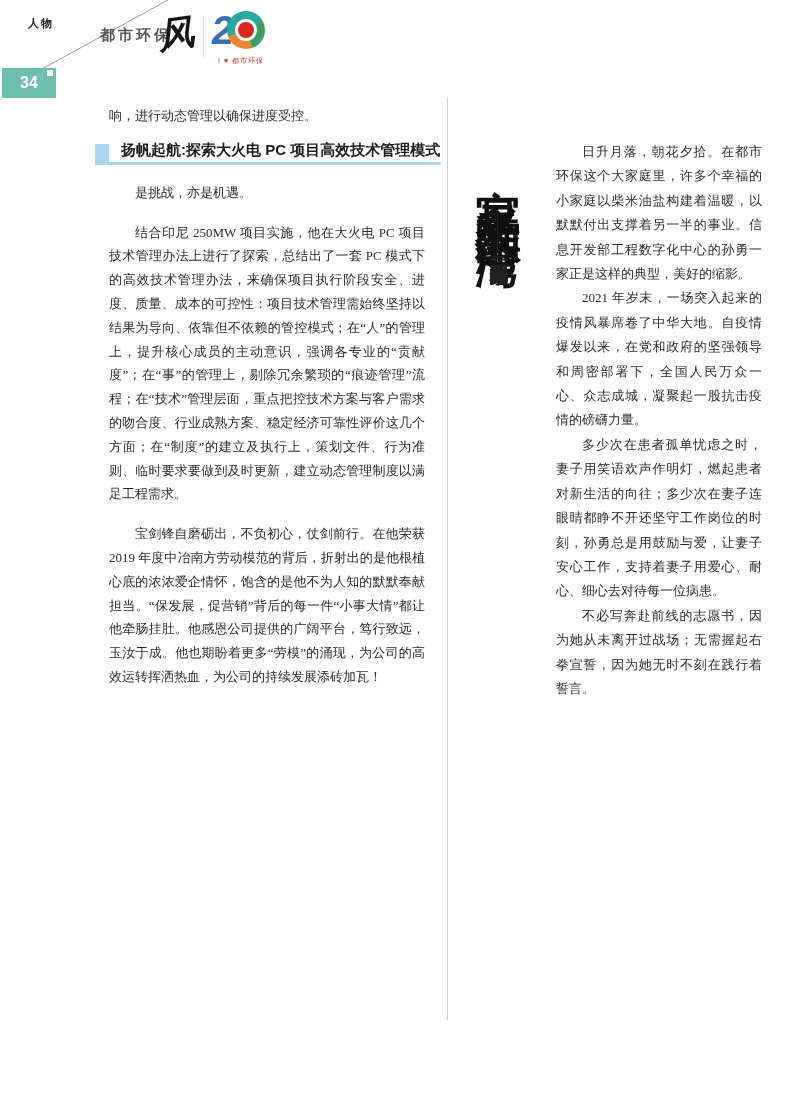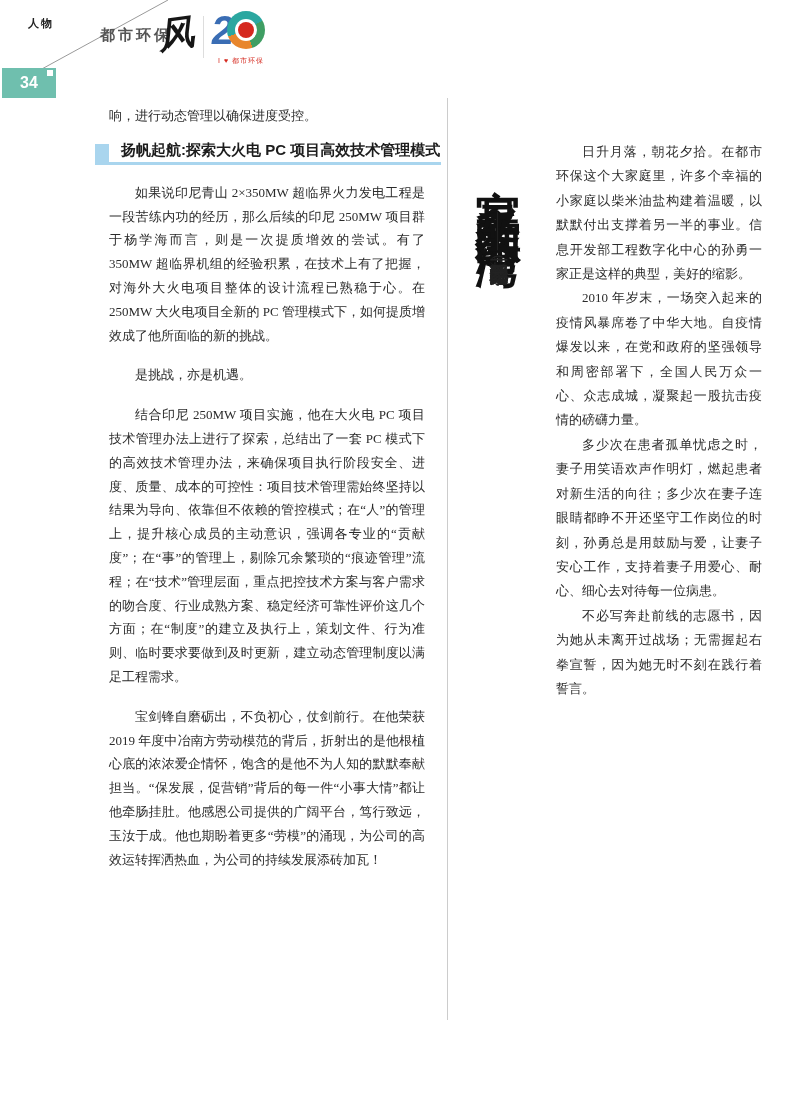--- a/index.html
+++ b/index.html
@@ -72,31 +72,30 @@
 </div>
 <div class="logo-tagline">I ♥ 都市环保</div>
 
 <div class="left-col">
   <p class="no-indent">响，进行动态管理以确保进度受控。</p>
 
   <div class="section-header">
     <span>扬帆起航:探索大火电 PC 项目高效技术管理模式</span>
   </div>
 
-  <p>如果说印尼青山 2×350MW 超临界火力发电工程是一段苦练内功的经历，那么后续的印尼 250MW 项目群于杨学海而言，则是一次提质增效的尝试。有了 350MW 超临界机组的经验积累，在技术上有了把握，对海外大火电项目整体的设计流程已熟稳于心。在 250MW 大火电项目全新的 PC 管理模式下，如何提质增效成了他所面临的新的挑战。</p>
   <p>是挑战，亦是机遇。</p>
   <p>结合印尼 250MW 项目实施，他在大火电 PC 项目技术管理办法上进行了探索，总结出了一套 PC 模式下的高效技术管理办法，来确保项目执行阶段安全、进度、质量、成本的可控性：项目技术管理需始终坚持以结果为导向、依靠但不依赖的管控模式；在“人”的管理上，提升核心成员的主动意识，强调各专业的“贡献度”；在“事”的管理上，剔除冗余繁琐的“痕迹管理”流程；在“技术”管理层面，重点把控技术方案与客户需求的吻合度、行业成熟方案、稳定经济可靠性评价这几个方面；在“制度”的建立及执行上，策划文件、行为准则、临时要求要做到及时更新，建立动态管理制度以满足工程需求。</p>
   <p>宝剑锋自磨砺出，不负初心，仗剑前行。在他荣获 2019 年度中冶南方劳动模范的背后，折射出的是他根植心底的浓浓爱企情怀，饱含的是他不为人知的默默奉献担当。“保发展，促营销”背后的每一件“小事大情”都让他牵肠挂肚。他感恩公司提供的广阔平台，笃行致远，玉汝于成。他也期盼着更多“劳模”的涌现，为公司的高效运转挥洒热血，为公司的持续发展添砖加瓦！</p>
 
 </div>
 
 <div class="v-divider"></div>
 
 <div class="right-title">
   <span class="rt-main">家是爱的港湾</span><span class="rt-sub">——记中冶南方『三八』五好文明家庭孙勇（工程数字化中心）一家</span>
 </div>
 
 <div class="right-col">
   <p>日升月落，朝花夕拾。在都市环保这个大家庭里，许多个幸福的小家庭以柴米油盐构建着温暖，以默默付出支撑着另一半的事业。信息开发部工程数字化中心的孙勇一家正是这样的典型，美好的缩影。</p>
-  <p>2010 年岁末，一场突入起来的疫情风暴席卷了中华大地。自疫情爆发以来，在党和政府的坚强领导和周密部署下，全国人民万众一心、众志成城，凝聚起一股抗击疫情的磅礴力量。</p>
+  <p>2021 年岁末，一场突入起来的疫情风暴席卷了中华大地。自疫情爆发以来，在党和政府的坚强领导和周密部署下，全国人民万众一心、众志成城，凝聚起一股抗击疫情的磅礴力量。</p>
   <p>多少次在患者孤单忧虑之时，妻子用笑语欢声作明灯，燃起患者对新生活的向往；多少次在妻子连眼睛都睁不开还坚守工作岗位的时刻，孙勇总是用鼓励与爱，让妻子安心工作，支持着妻子用爱心、耐心、细心去对待每一位病患。</p>
   <p>不必写奔赴前线的志愿书，因为她从未离开过战场；无需握起右拳宣誓，因为她无时不刻在践行着誓言。</p>
 </div>
 
 </body></html>

